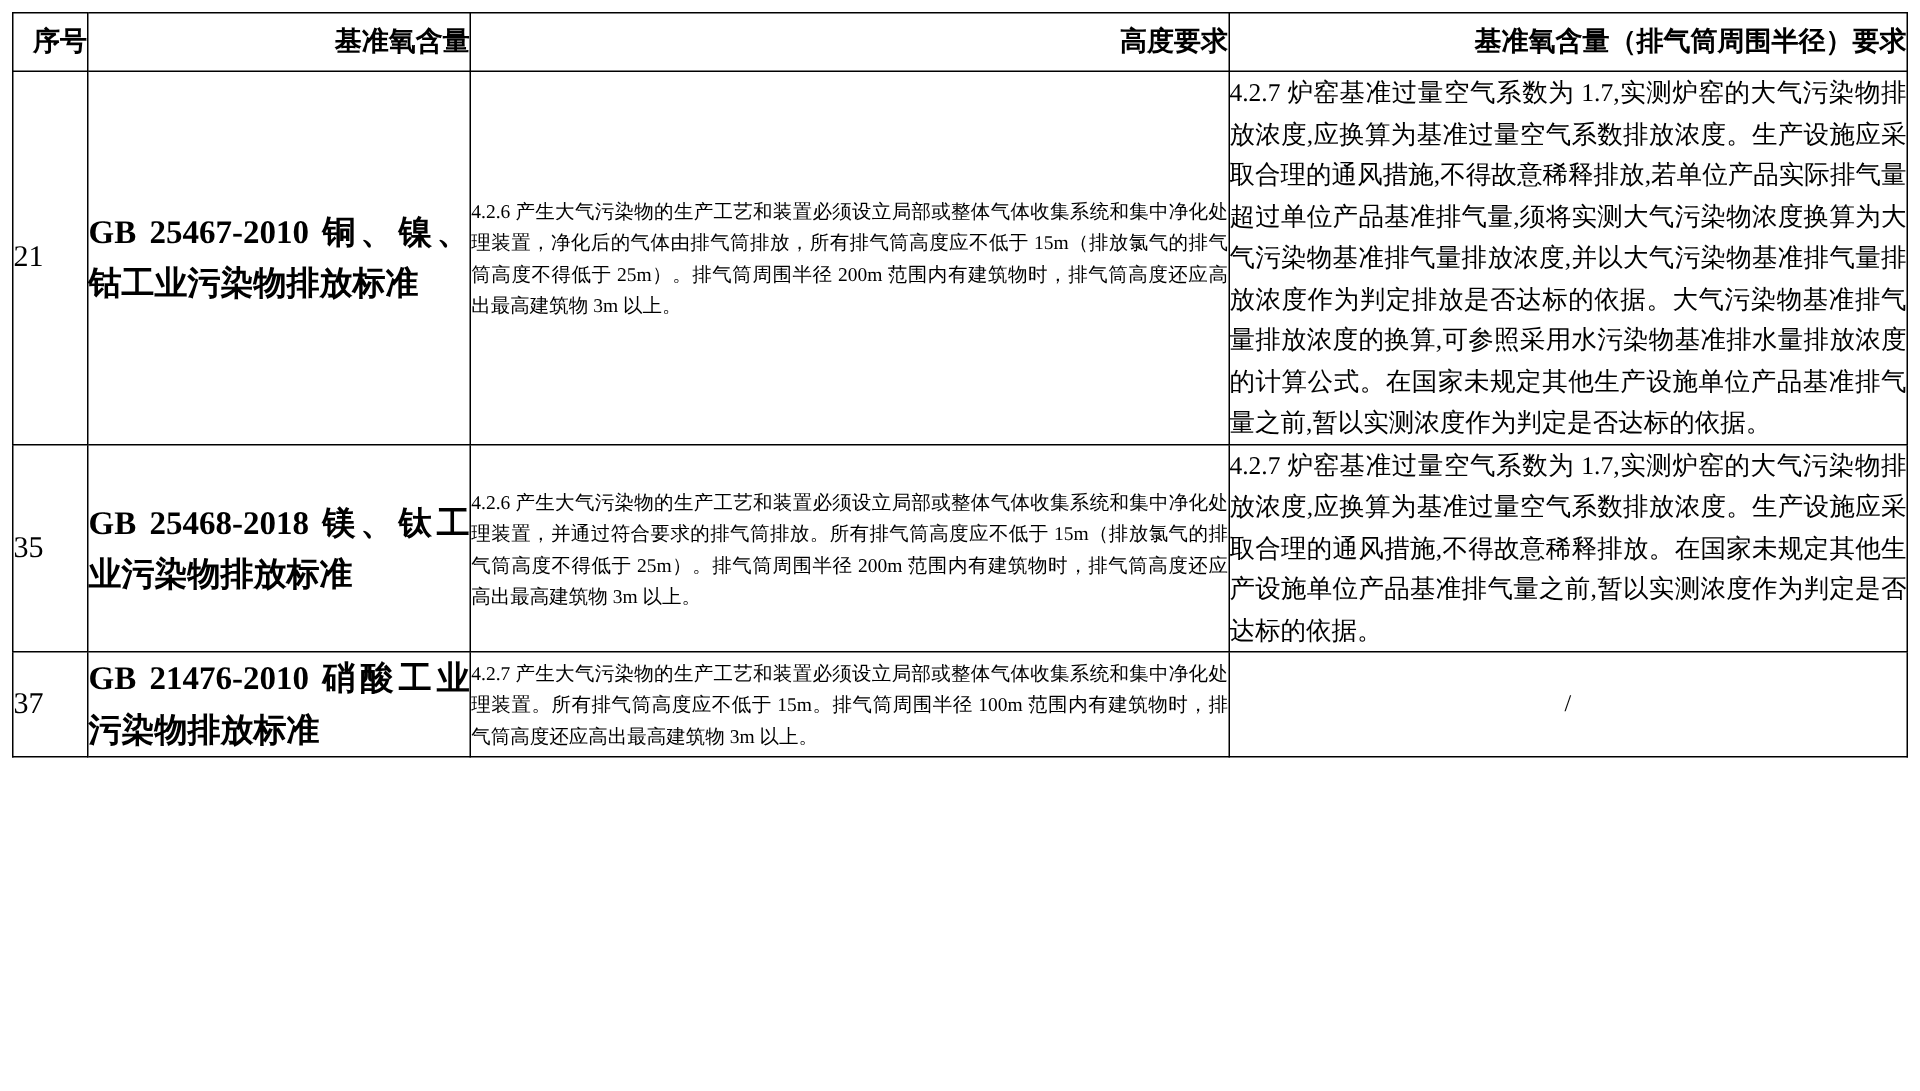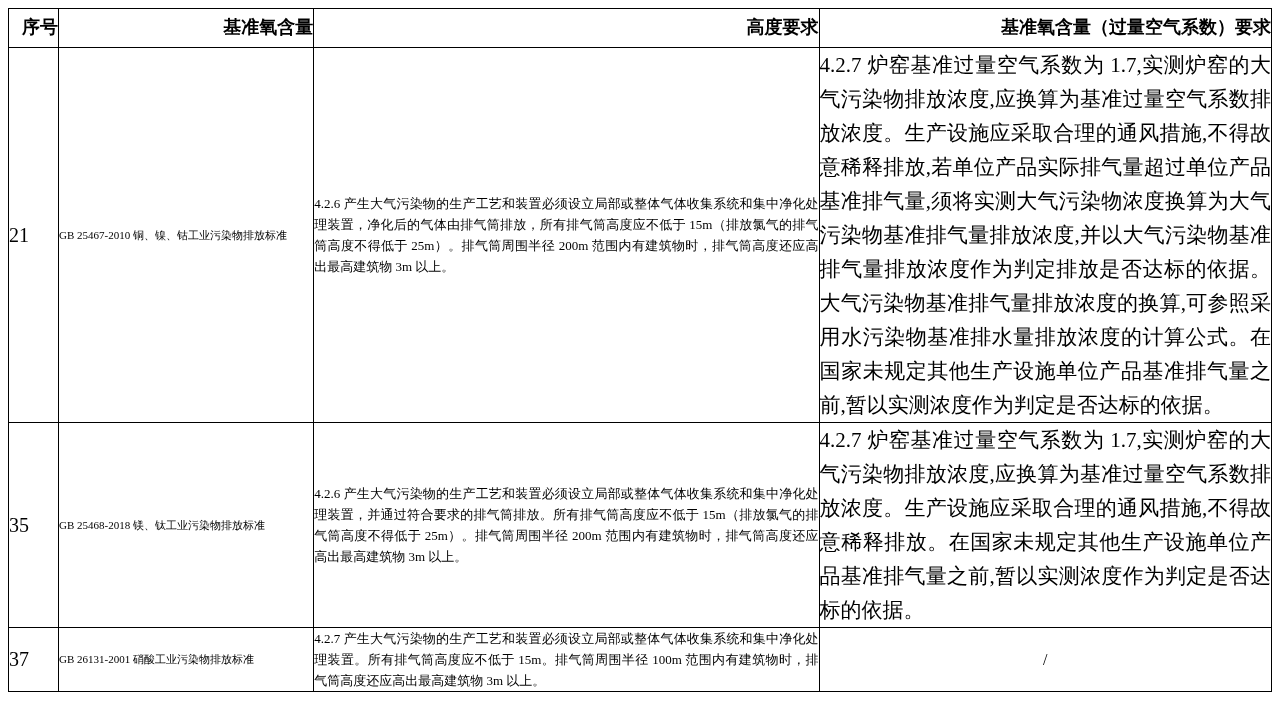--- a/index.html
+++ b/index.html
@@ -44,37 +44,38 @@
   .col-no    { width: 50px; }
   .col-name  { width: 255px; }
   .col-height{ width: 505px; }
   .col-oxygen{ width: 452px; }
 
   td.cell-no {
     font-size: 20px;
     vertical-align: middle;
   }
   td.cell-name {
-    font-size: 11px;
+    font-size: 22px;
     line-height: 1.55;
     padding: 6px 10px;
     text-align: justify;
     text-justify: inter-ideograph;
     vertical-align: middle;
+    font-weight: bold;
   }
   td.cell-text {
     font-size: 13px;
     line-height: 1.62;
     padding: 8px 9px 8px 9px;
     text-align: justify;
     text-justify: inter-ideograph;
     vertical-align: top;
   }
   td.cell-oxygen {
-    font-size: 21px;
+    font-size: 17px;
     line-height: 1.62;
     padding: 8px 9px 8px 9px;
     text-align: justify;
     text-justify: inter-ideograph;
     vertical-align: top;
   }
   td.cell-empty {
     text-align: center;
     vertical-align: middle;
     font-size: 16px;
@@ -89,37 +90,37 @@
       <col class="col-no">
       <col class="col-name">
       <col class="col-height">
       <col class="col-oxygen">
     </colgroup>
     <thead>
       <tr>
         <th>序号</th>
         <th>基准氧含量</th>
         <th>高度要求</th>
-        <th>基准氧含量（过量空气系数）要求</th>
+        <th>基准氧含量（排气筒周围半径）要求</th>
       </tr>
     </thead>
     <tbody>
       <tr>
         <td class="cell-no">21</td>
         <td class="cell-name">GB 25467-2010 铜、镍、钴工业污染物排放标准</td>
         <td class="cell-text">4.2.6  产生大气污染物的生产工艺和装置必须设立局部或整体气体收集系统和集中净化处理装置，净化后的气体由排气筒排放，所有排气筒高度应不低于 15m（排放氯气的排气筒高度不得低于 25m）。排气筒周围半径 200m 范围内有建筑物时，排气筒高度还应高出最高建筑物 3m 以上。</td>
         <td class="cell-oxygen">4.2.7  炉窑基准过量空气系数为 1.7,实测炉窑的大气污染物排放浓度,应换算为基准过量空气系数排放浓度。生产设施应采取合理的通风措施,不得故意稀释排放,若单位产品实际排气量超过单位产品基准排气量,须将实测大气污染物浓度换算为大气污染物基准排气量排放浓度,并以大气污染物基准排气量排放浓度作为判定排放是否达标的依据。大气污染物基准排气量排放浓度的换算,可参照采用水污染物基准排水量排放浓度的计算公式。在国家未规定其他生产设施单位产品基准排气量之前,暂以实测浓度作为判定是否达标的依据。</td>
       </tr>
       <tr>
         <td class="cell-no">35</td>
         <td class="cell-name">GB 25468-2018 镁、钛工业污染物排放标准</td>
         <td class="cell-text">4.2.6  产生大气污染物的生产工艺和装置必须设立局部或整体气体收集系统和集中净化处理装置，并通过符合要求的排气筒排放。所有排气筒高度应不低于 15m（排放氯气的排气筒高度不得低于 25m）。排气筒周围半径 200m 范围内有建筑物时，排气筒高度还应高出最高建筑物 3m 以上。</td>
         <td class="cell-oxygen">4.2.7  炉窑基准过量空气系数为 1.7,实测炉窑的大气污染物排放浓度,应换算为基准过量空气系数排放浓度。生产设施应采取合理的通风措施,不得故意稀释排放。在国家未规定其他生产设施单位产品基准排气量之前,暂以实测浓度作为判定是否达标的依据。</td>
       </tr>
       <tr>
         <td class="cell-no">37</td>
-        <td class="cell-name">GB 26131-2001 硝酸工业污染物排放标准</td>
+        <td class="cell-name">GB 21476-2010 硝酸工业污染物排放标准</td>
         <td class="cell-text">4.2.7  产生大气污染物的生产工艺和装置必须设立局部或整体气体收集系统和集中净化处理装置。所有排气筒高度应不低于 15m。排气筒周围半径 100m 范围内有建筑物时，排气筒高度还应高出最高建筑物 3m 以上。</td>
         <td class="cell-empty">/</td>
       </tr>
     </tbody>
   </table>
 </div>
 
 </body></html>

